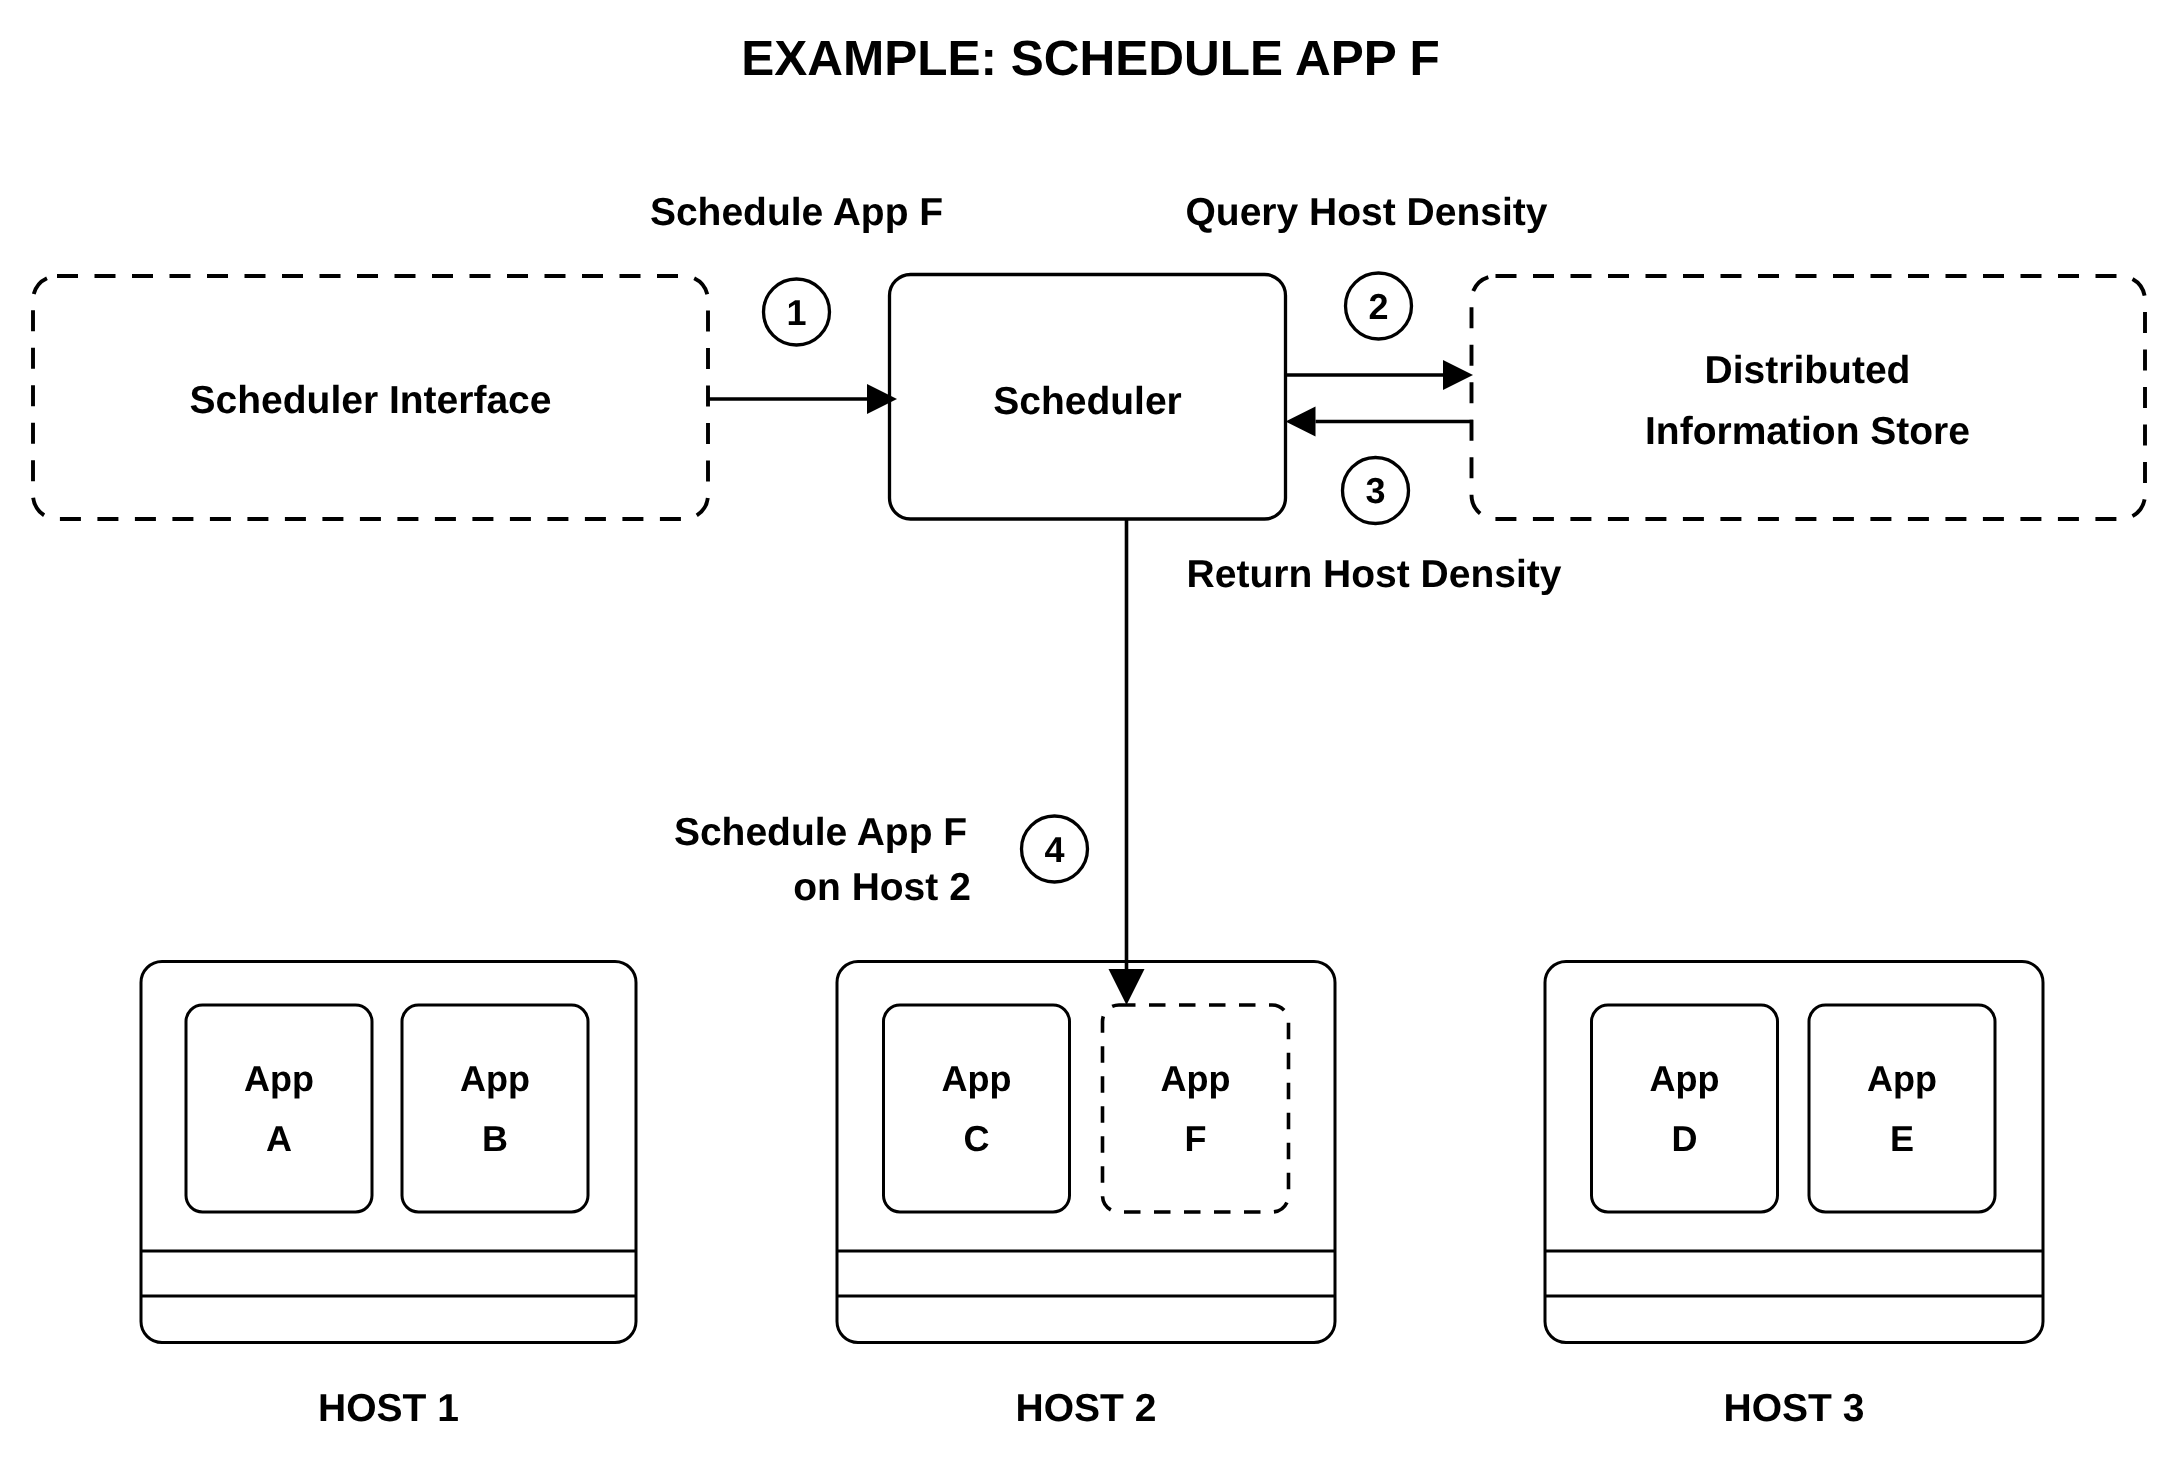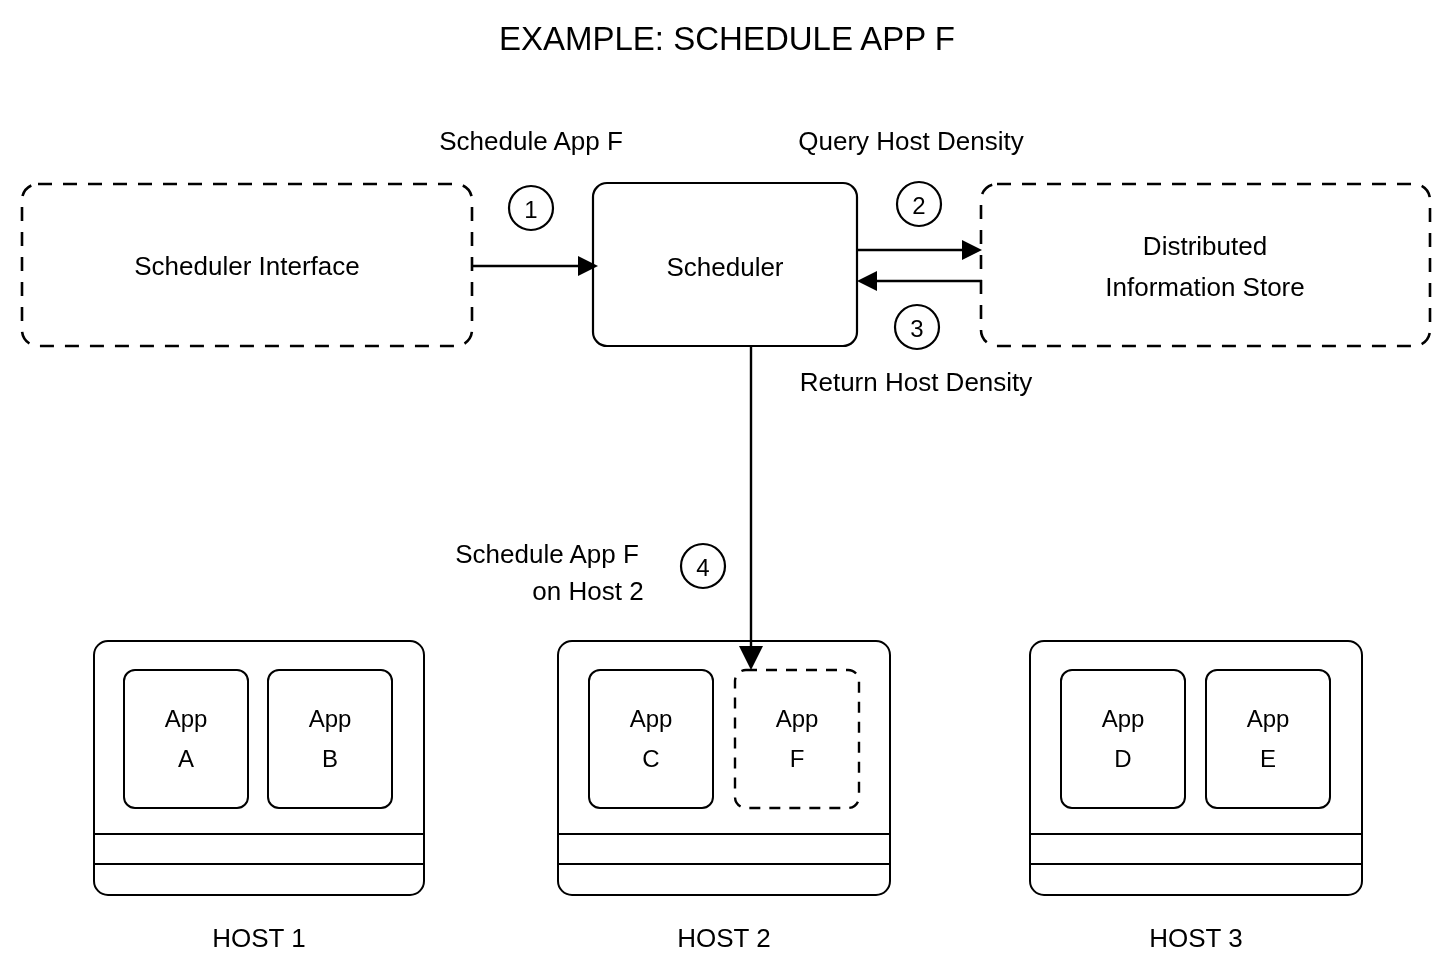--- a/index.html
+++ b/index.html
@@ -11,20 +11,21 @@
     width: 1454px;
     height: 972px;
     font-family: "Liberation Sans", sans-serif;
     color: #000000;
     overflow: hidden;
   }
   #diagram-root {
     position: relative;
     width: 1454px;
     height: 784px;
+    font-weight: bold;
   }
   svg.diagram {
     display: block;
     width: 1454px;
     height: 972px;
   }
   .stroke {
     fill: none;
     stroke: #000000;
     stroke-width: 2.2;

